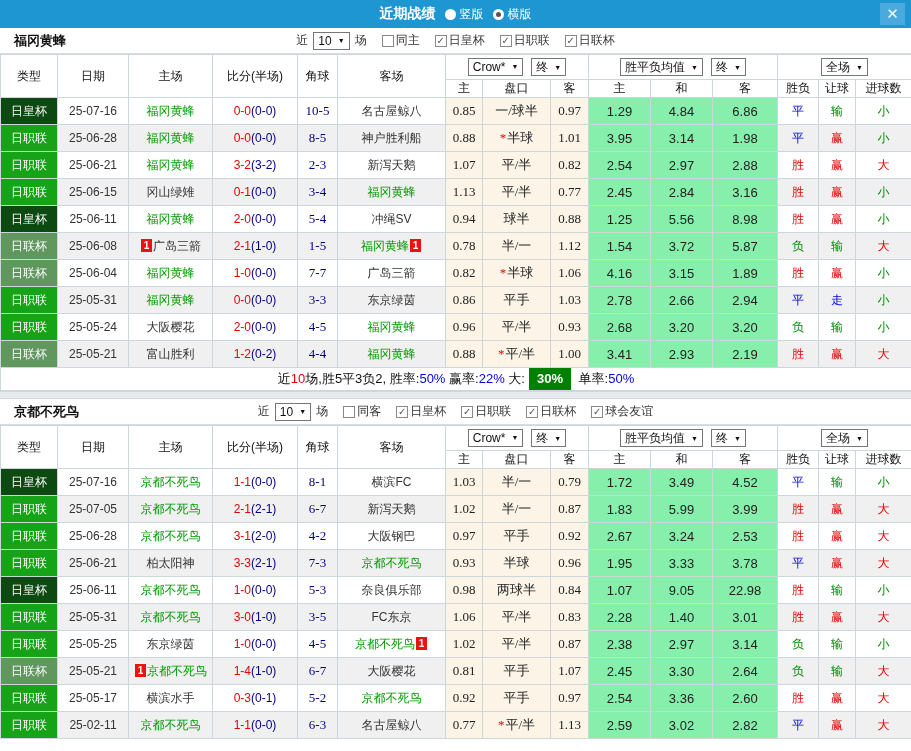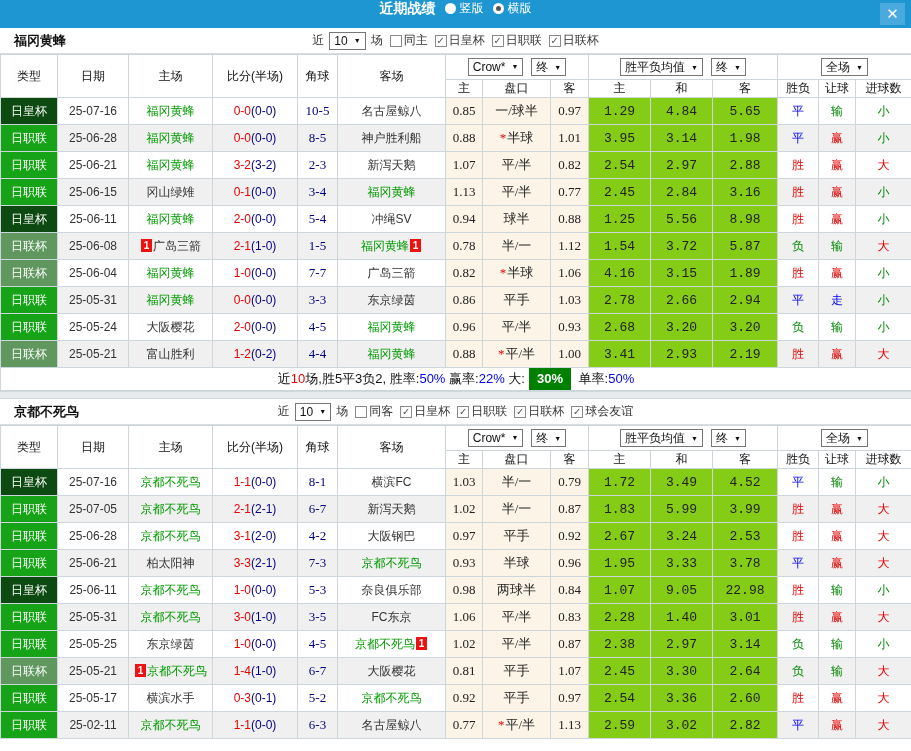--- a/index.html
+++ b/index.html
@@ -1,48 +1,48 @@
 <!DOCTYPE html>
 <html><head>
 <meta charset="utf-8">
 <style>
   *{box-sizing:border-box}
   html,body{margin:0;padding:0}
   body{width:911px;font-family:"Liberation Sans","DejaVu Sans",sans-serif;background:#fff;color:#333}
 
   
-  .titlebar{height:28px;background:#1e96d2;display:flex;align-items:flex-start;justify-content:center;gap:9px;position:relative;color:#fff}
+  .titlebar{height:28px;background:#1e96d2;display:flex;align-items:center;justify-content:center;gap:9px;position:relative;color:#fff}
   .title{font-weight:bold;font-size:14px}
   .radio-item{display:inline-flex;align-items:center;gap:4px;font-size:12px;cursor:pointer}
   .radio{width:11px;height:11px;border-radius:50%;background:#fff;display:inline-block;position:relative}
   .radio.sel::after{content:"";position:absolute;left:3px;top:3px;width:5px;height:5px;border-radius:50%;background:#555}
   .close{position:absolute;right:6px;top:3px;width:25px;height:22px;background:#4aa9dd;color:#fff;font-weight:bold;display:flex;align-items:center;justify-content:center;font-size:15px;cursor:pointer}
 
   
   .secbar{height:26px;display:flex;align-items:center;position:relative;border-bottom:1px solid #d7dee2;font-size:12px;background:#fff}
   .teamname{position:absolute;left:14px;font-weight:bold;font-size:13px;color:#111}
   .controls{margin:0 auto;display:inline-flex;align-items:center;gap:5px}
   .selbox{display:inline-flex;align-items:center;gap:6px;border:1px solid #767676;background:#fff;height:18px;padding:0 4px;font-size:12px;cursor:pointer;color:#111}
   .caret{font-size:7px;color:#111;line-height:1}
   .cb{width:12px;height:12px;border:1px solid #8a8a8a;background:#fff;display:inline-flex;align-items:center;justify-content:center;font-size:10px;line-height:1;color:#555;cursor:pointer;flex:none}
-  .cb-item{display:inline-flex;align-items:center;gap:2px;margin-left:2px}
+  .cb-item{display:inline-flex;align-items:center;gap:2px;margin-left:10px}
 
   
   table.grid{border-collapse:collapse;table-layout:fixed;width:911px;font-size:12px}
   .grid th,.grid td{border:1px solid #ccd6db;text-align:center;padding:0;overflow:hidden;white-space:nowrap}
   .grid th{font-weight:normal;color:#111;background:#fff}
   tr.h1 th{height:25px}
   tr.h2 th{height:16px}
   .grp .selbox{margin:0 4px}
   td{height:27px}
   .type{color:#fff}
   tr.odd .plain{background:#fff}
   tr.even .plain{background:#f0f0f0}
   .ah{background:#fbf4e7;font-family:"Liberation Serif","DejaVu Serif",serif;font-size:13px;color:#222}
-  .eu{background:#84cc16;font-family:Liberation Mono, monospace;font-size:13px;color:#222}
+  .eu{background:#86efac;font-family:Liberation Sans, sans-serif;font-size:13px;color:#222}
   .corner{color:#000080;font-family:"Liberation Serif","DejaVu Serif",serif;font-size:13px}
   .date{color:#333}
   .self{color:#009900}
   .opp{color:#333}
   .ft{color:#e60000}
   .ht{color:#000080}
   .star{color:#e60000;margin-right:1px}
   .c-red{color:#e60000}
   .c-blue{color:#0000ee}
   .c-green{color:#008800}
@@ -160,21 +160,21 @@
           <td class="plain date">25-07-16</td>
           <td class="plain team"><span class="self">福冈黄蜂</span></td>
           <td class="plain score"><span class="ft">0-0</span><span class="ht">(0-0)</span></td>
           <td class="plain corner">10-5</td>
           <td class="plain team"><span class="opp">名古屋鲸八</span></td>
           <td class="ah">0.85</td>
           <td class="ah">一/球半</td>
           <td class="ah">0.97</td>
           <td class="eu">1.29</td>
           <td class="eu">4.84</td>
-          <td class="eu">5.65</td>
+          <td class="eu">6.86</td>
           <td class="plain res c-blue">平</td>
           <td class="plain res c-green">输</td>
           <td class="plain res c-green">小</td>
         </tr>
         <tr class="row even">
           <td class="type" style="background: rgb(23, 163, 23);">日职联</td>
           <td class="plain date">25-06-28</td>
           <td class="plain team"><span class="self">福冈黄蜂</span></td>
           <td class="plain score"><span class="ft">0-0</span><span class="ht">(0-0)</span></td>
           <td class="plain corner">8-5</td>

